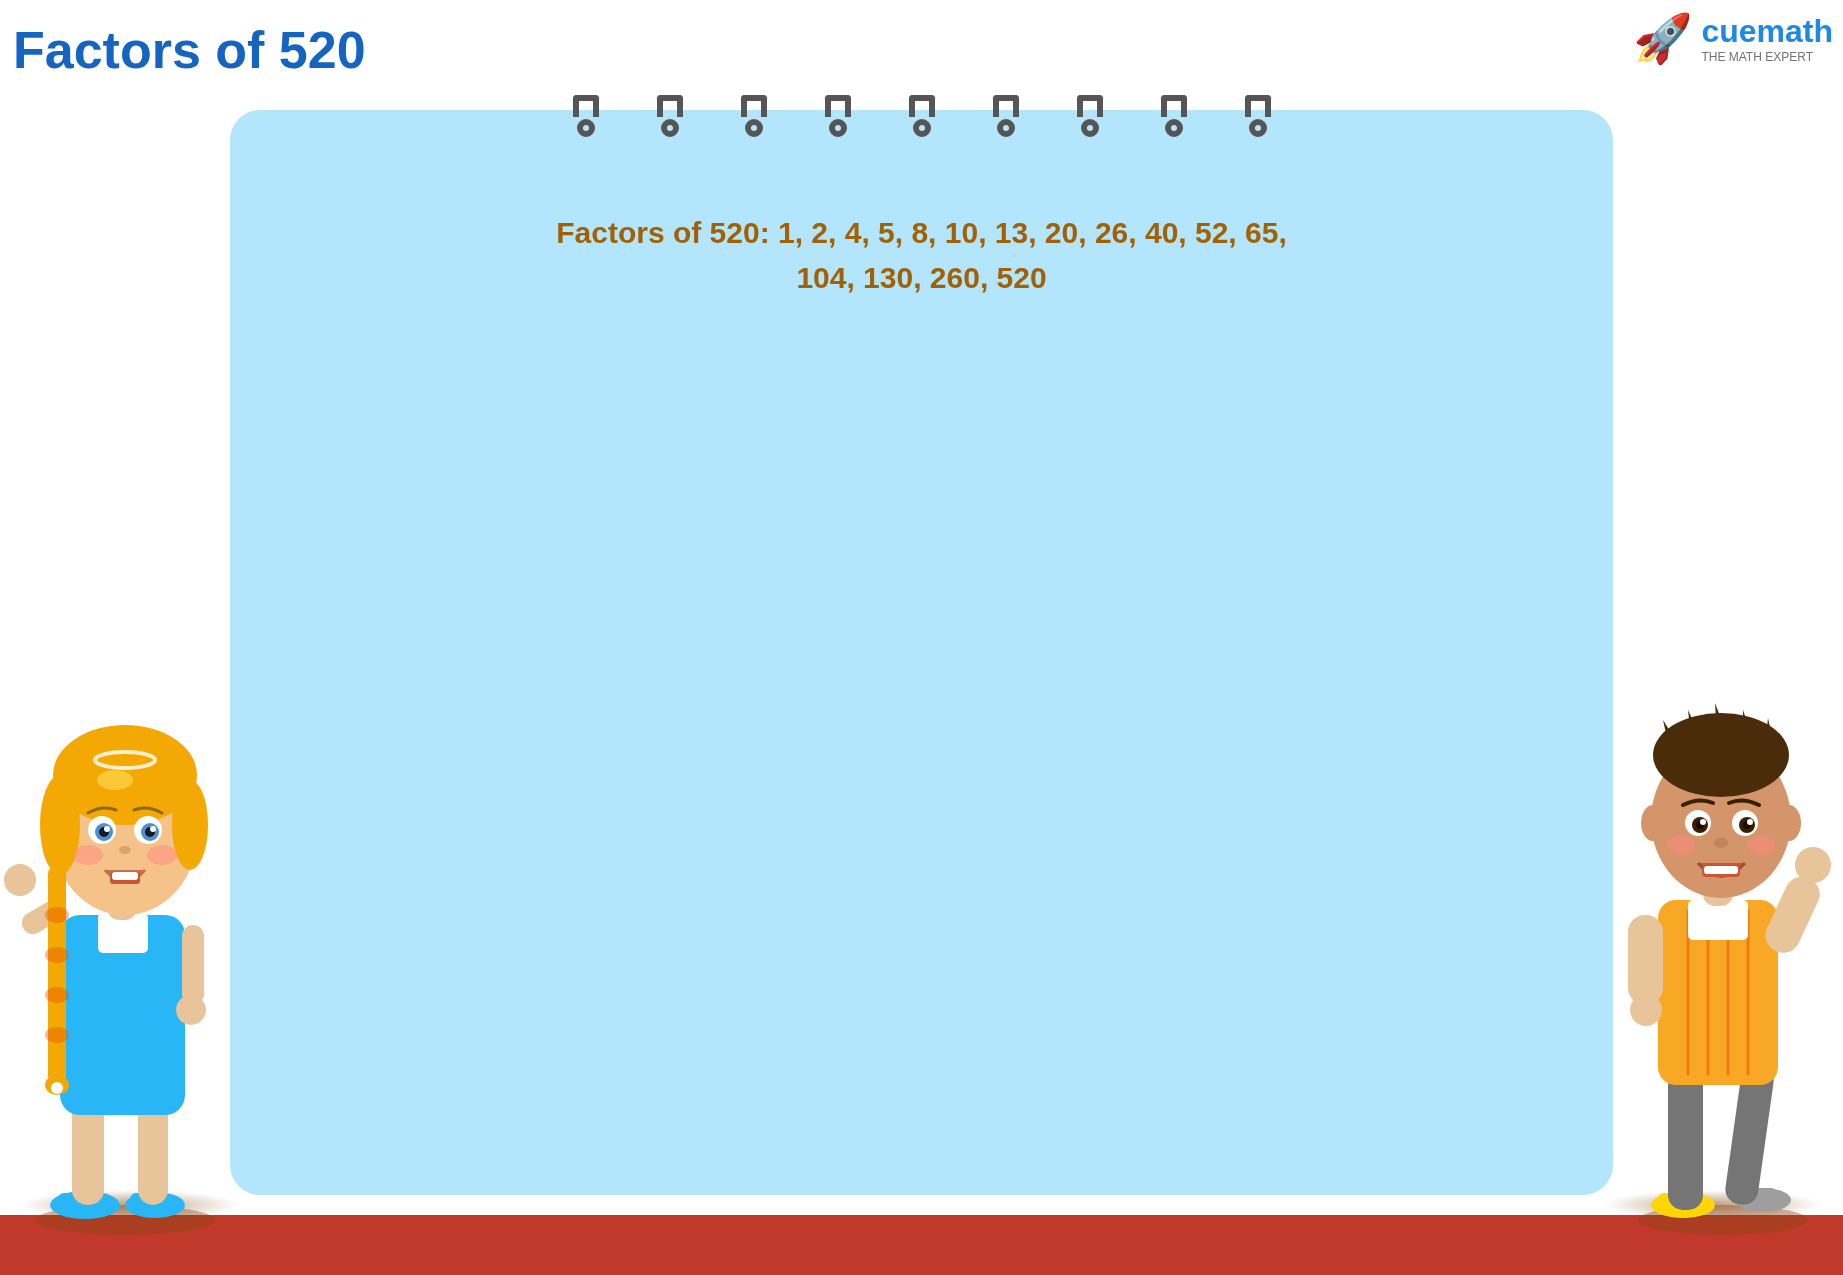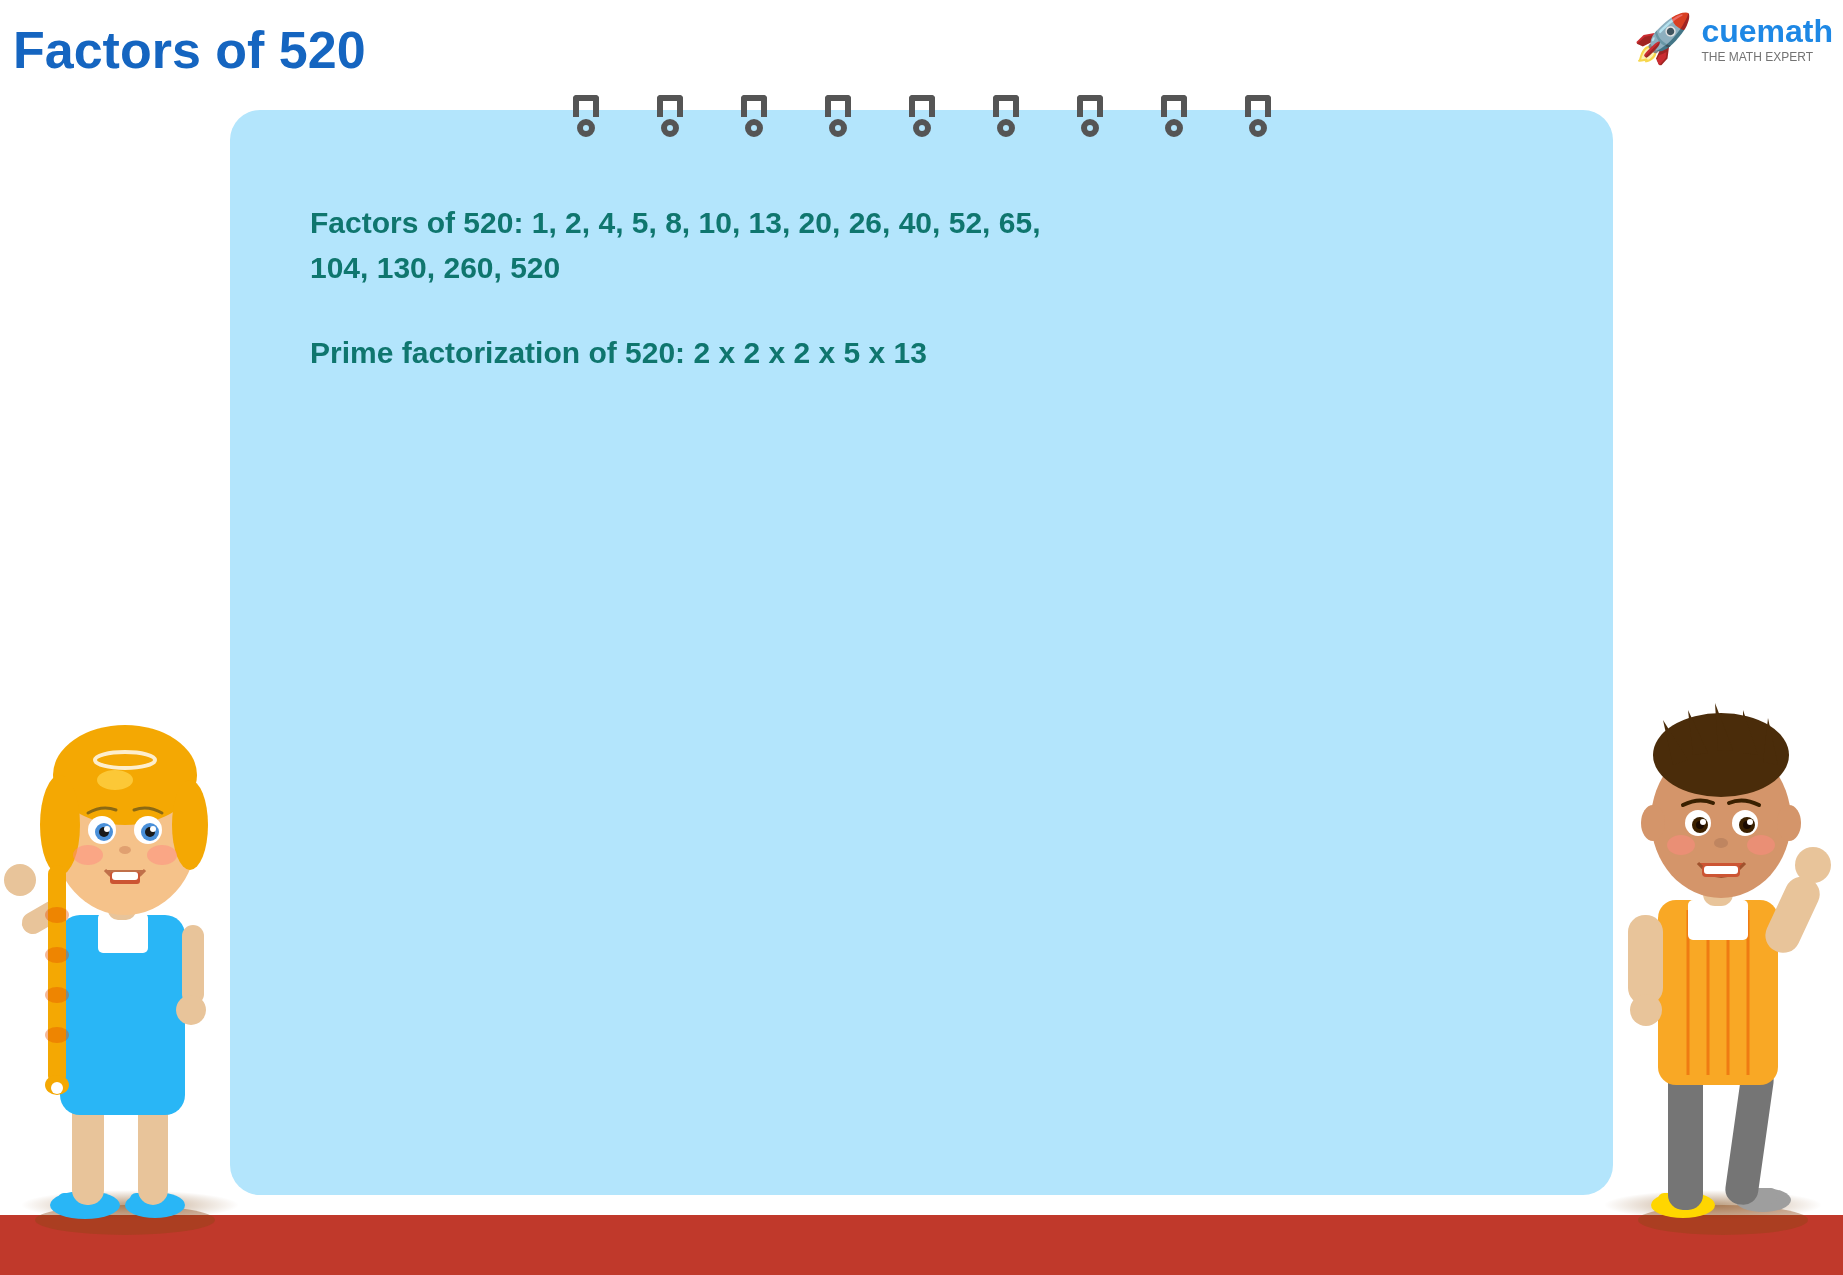--- a/index.html
+++ b/index.html
@@ -91,23 +91,25 @@
     }
 
     
     .notebook-content {
       padding-top: 30px;
     }
 
     .notebook-line {
       font-size: 30px;
       font-weight: bold;
-      color: #0f766e;
+      color: #a16207;
       line-height: 1.5;
       margin-bottom: 40px;
+      text-align: center;
+      margin-top: 10px;
     }
 
     
     .character-left {
       position: absolute;
       left: 0;
       bottom: 40px;
       width: 250px;
       height: 700px;
     }
@@ -211,24 +213,20 @@
   </div>
 
   <div class="notebook-content">
 
     <div class="notebook-line">
       <span>Factors of 520:</span>
       <span> 1, 2, 4, 5, 8, 10, 13, 20, 26, 40, 52, 65,<br>104, 130, 260, 520</span>
     </div>
 
 
-    <div class="notebook-line">
-      <span>Prime factorization of 520:</span>
-      <span> 2 x 2 x 2 x 5 x 13</span>
-    </div>
   </div>
 </div>
 
 <div class="character-left">
   <svg class="char-svg" viewBox="0 0 250 700" xmlns="http://www.w3.org/2000/svg">
 
     <ellipse cx="125" cy="685" rx="90" ry="15" fill="rgba(139,69,19,0.4)"></ellipse>
 
     <ellipse cx="85" cy="670" rx="35" ry="14" fill="#29B6F6"></ellipse>
     <rect x="58" y="658" width="40" height="18" rx="6" fill="#29B6F6"></rect>

